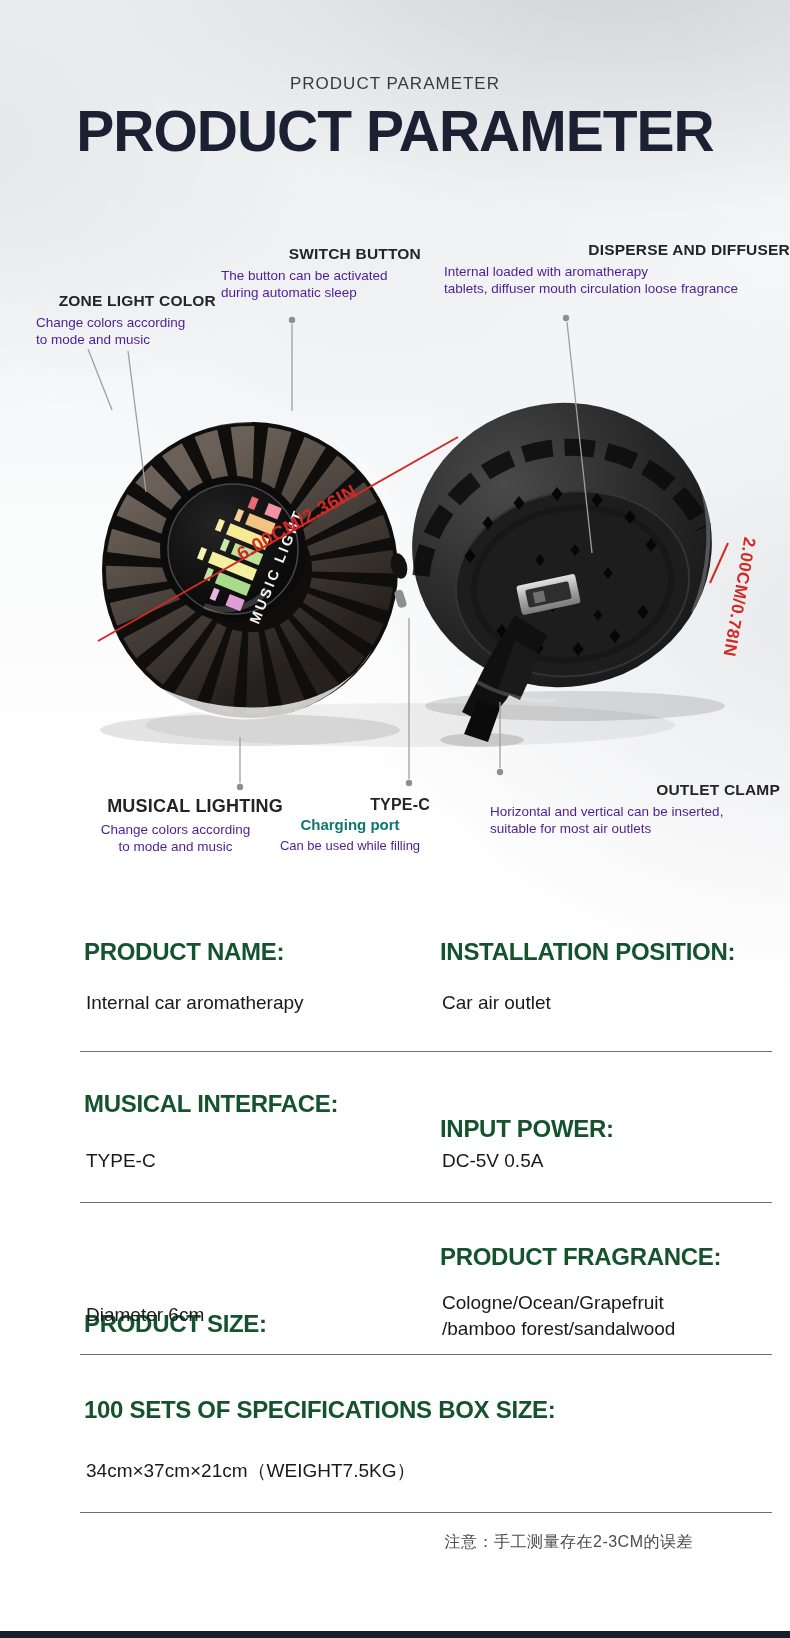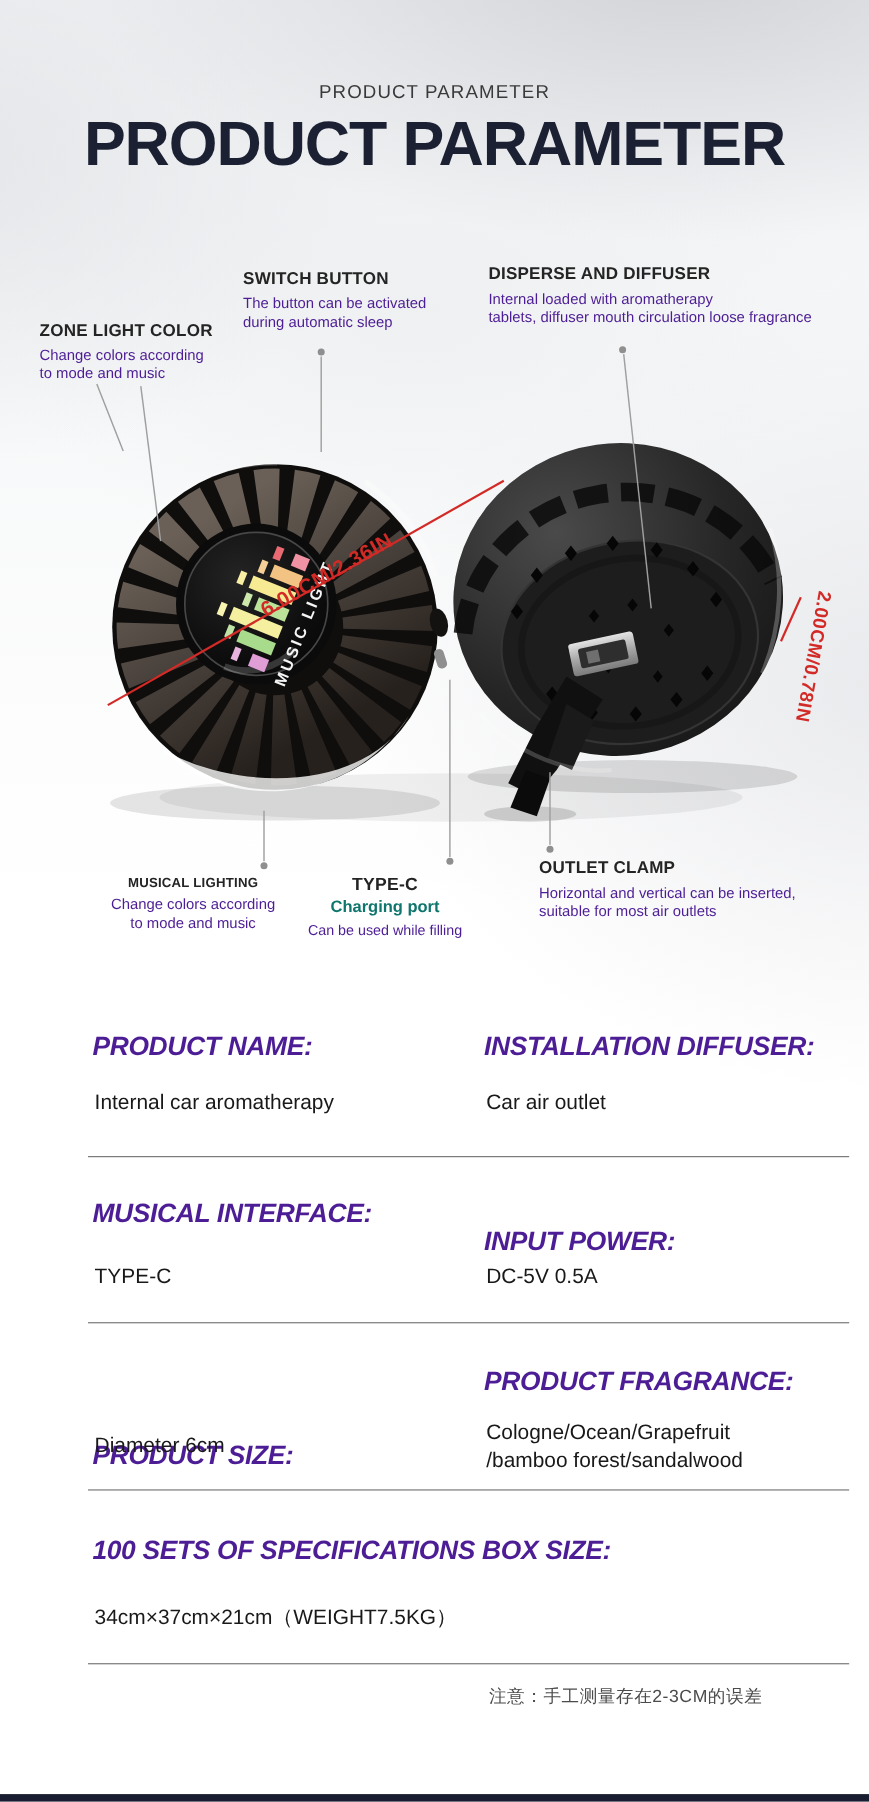--- a/index.html
+++ b/index.html
@@ -15,26 +15,26 @@
       radial-gradient(620px 400px at 48% 17%, rgba(238,239,241,.85), rgba(238,239,241,0) 62%),
       radial-gradient(820px 620px at 104% 38%, rgba(231,232,235,.9), rgba(231,232,235,0) 60%),
       linear-gradient(180deg,#eff0f2 0%,#f7f8f9 22%,#ffffff 50%,#ffffff 100%);
   }
   .abs{position:absolute;}
   
   .eyebrow{left:0;top:74px;width:790px;text-align:center;font-size:17px;letter-spacing:1px;color:#3a3a3a;}
   .big-title{left:0;top:101px;width:790px;text-align:center;font-size:57px;font-weight:800;letter-spacing:-1px;color:#1b2033;line-height:1.08;}
   
   .callout{line-height:1.28;}
-  .callout .c-title{font-size:15.5px;font-weight:700;color:#242424;margin-bottom:3px;letter-spacing:.2px;}
+  .callout .c-title{font-size:15.5px;font-weight:700;color:#242424;margin-bottom:3px;letter-spacing:.2px;text-align:right;}
   .callout .c-sub{font-size:15px;font-weight:700;color:#0f766e;}
   .callout .c-desc{font-size:13.5px;color:#4c1d95;}
   .center{text-align:center;}
   
-  .spec-label{position:absolute;font-size:24px;font-weight:700;color:#4c1d95;letter-spacing:-.3px;white-space:nowrap;font-style:italic;}
+  .spec-label{position:absolute;font-size:24px;font-weight:700;color:#14532d;letter-spacing:-.3px;white-space:nowrap;}
   .spec-value{position:absolute;font-size:19px;font-weight:500;color:#191919;white-space:nowrap;line-height:1.38;}
   .spec-divider{position:absolute;left:80px;width:692px;height:1px;background:#6e6e6e;}
   .note{left:0;top:1532px;width:693px;text-align:right;font-size:16px;color:#4b4b4b;letter-spacing:.5px;}
   .footer-bar{left:0;bottom:0;width:790px;height:7px;background:#181d30;}
   svg text{font-family:"Liberation Sans","DejaVu Sans",sans-serif;}
 </style>
 </head>
 <body>
 
 <div class="abs eyebrow">PRODUCT PARAMETER</div>
@@ -189,40 +189,40 @@
   <div class="c-desc">during automatic sleep</div>
 </div>
 
 <div class="abs callout" style="left:444px;top:240px;width:346px;">
   <div class="c-title">DISPERSE AND DIFFUSER</div>
   <div class="c-desc">Internal loaded with aromatherapy</div>
   <div class="c-desc" style="white-space:nowrap;">tablets, diffuser mouth circulation loose fragrance</div>
 </div>
 
 <div class="abs callout center" style="left:68px;top:795px;width:215px;">
-  <div class="c-title" style="font-size:12px;">MUSICAL LIGHTING</div>
+  <div class="c-title" style="font-size:18px;">MUSICAL LIGHTING</div>
   <div class="c-desc">Change colors according</div>
   <div class="c-desc">to mode and music</div>
 </div>
 
 <div class="abs callout center" style="left:270px;top:795px;width:160px;">
   <div class="c-title" style="font-size:16px;margin-bottom:0;">TYPE-C</div>
   <div class="c-sub">Charging port</div>
   <div class="c-desc" style="font-size:13px;margin-top:3px;">Can be used while filling</div>
 </div>
 
 <div class="abs callout" style="left:490px;top:780px;width:290px;">
   <div class="c-title">OUTLET CLAMP</div>
   <div class="c-desc">Horizontal and vertical can be inserted,</div>
   <div class="c-desc">suitable for most air outlets</div>
 </div>
 
 <div>
   <div class="spec-label" style="left:84px;top:938px;">PRODUCT NAME:</div>
-  <div class="spec-label" style="left:440px;top:938px;">INSTALLATION DIFFUSER:</div>
+  <div class="spec-label" style="left:440px;top:938px;">INSTALLATION POSITION:</div>
   <div class="spec-value" style="left:86px;top:990px;">Internal car aromatherapy</div>
   <div class="spec-value" style="left:442px;top:990px;">Car air outlet</div>
   <div class="spec-divider" style="top:1051px;"></div>
 
   <div class="spec-label" style="left:84px;top:1090px;">MUSICAL INTERFACE:</div>
   <div class="spec-label" style="left:440px;top:1090px;margin-top:25px;">INPUT POWER:</div>
   <div class="spec-value" style="left:86px;top:1148px;">TYPE-C</div>
   <div class="spec-value" style="left:442px;top:1148px;">DC-5V 0.5A</div>
   <div class="spec-divider" style="top:1202px;"></div>
 

